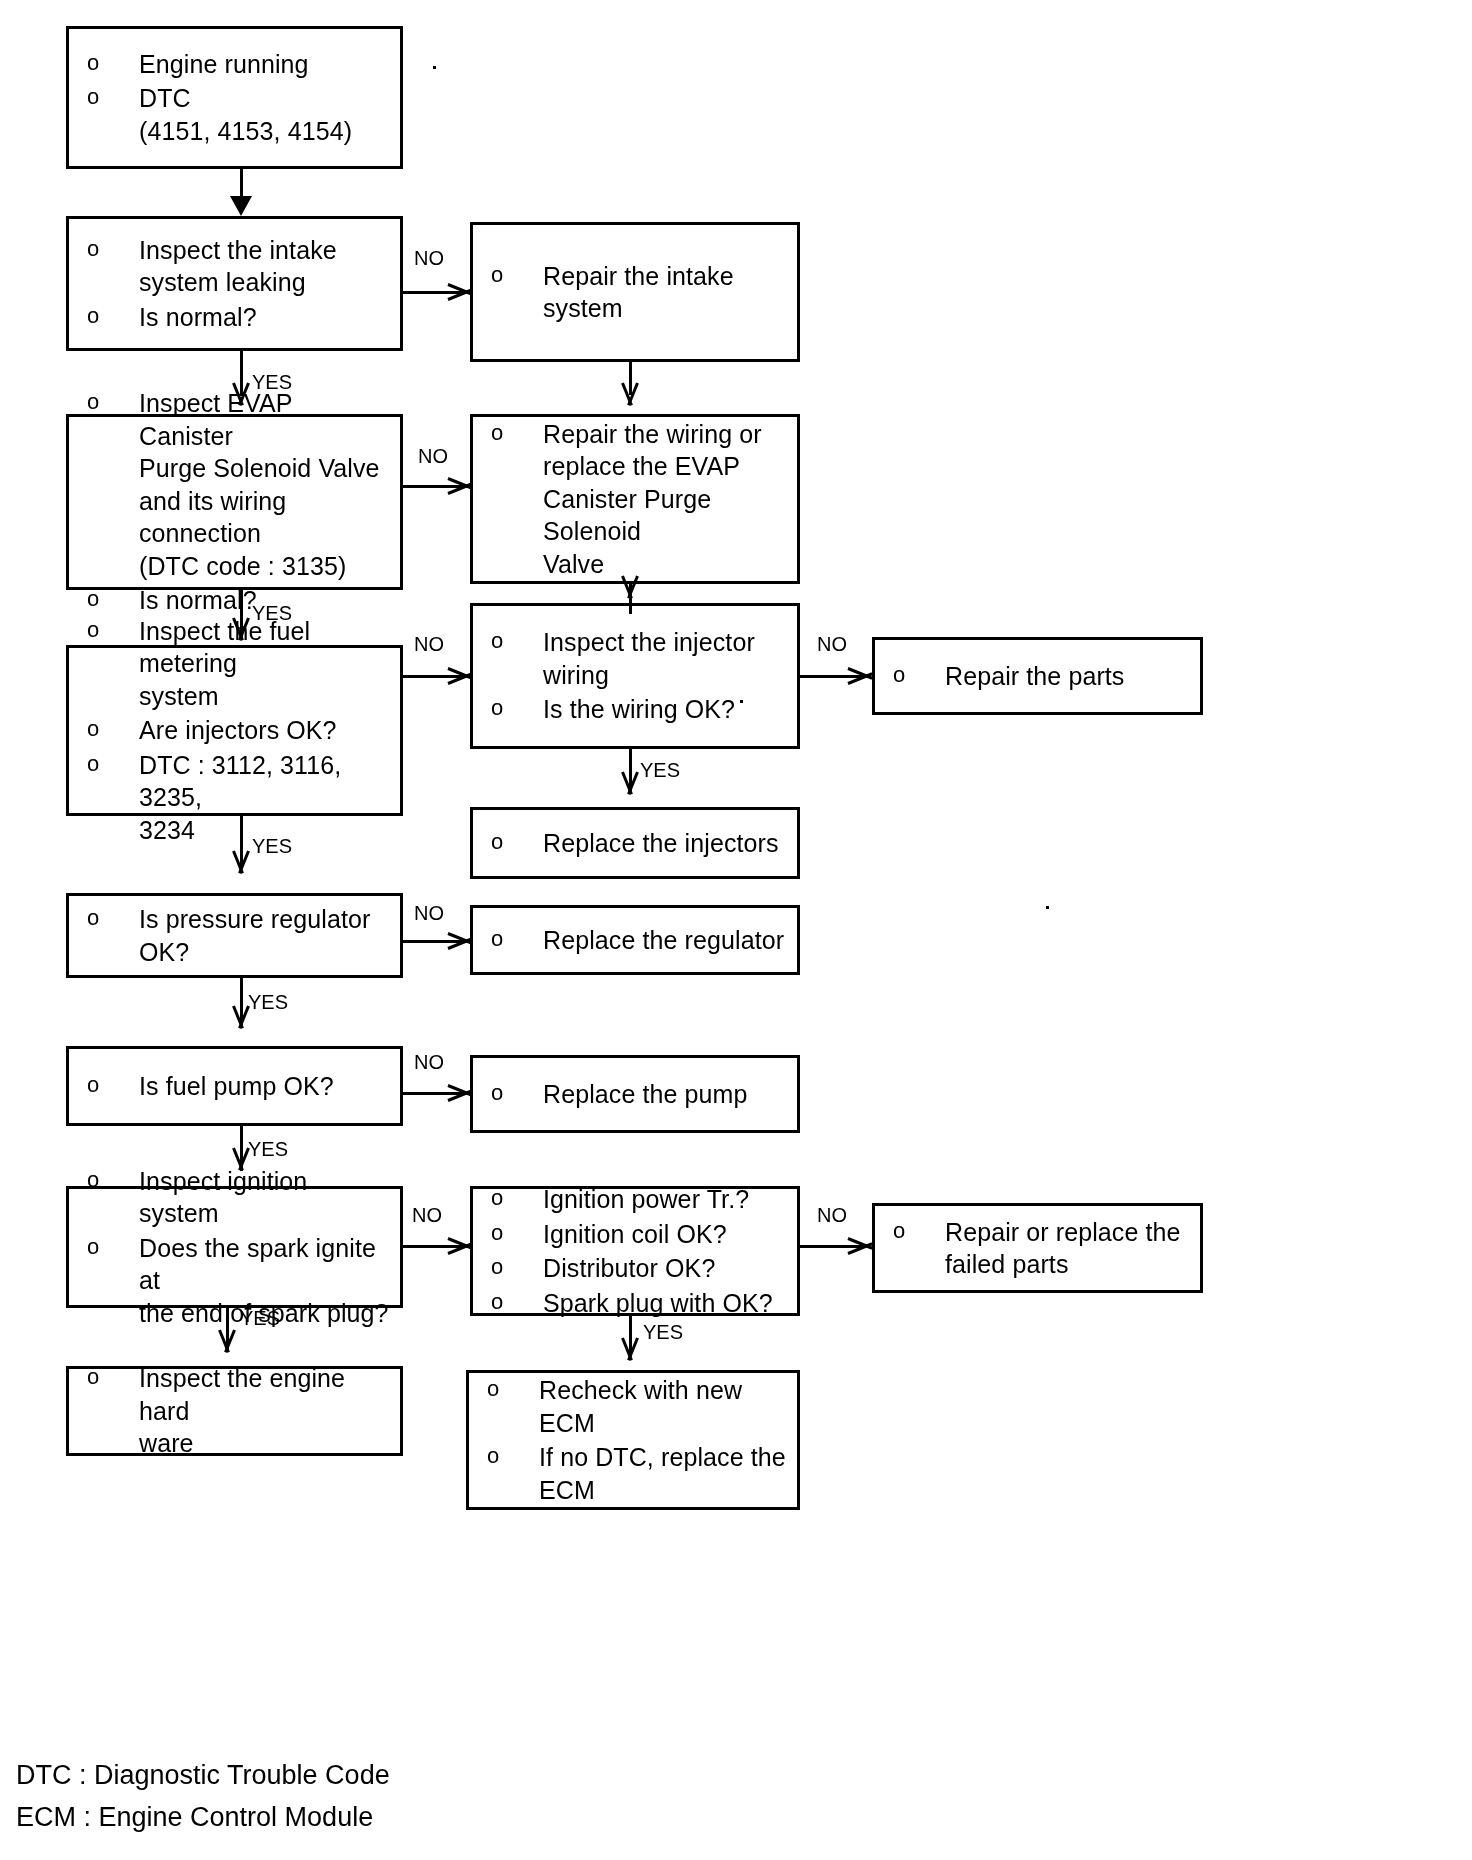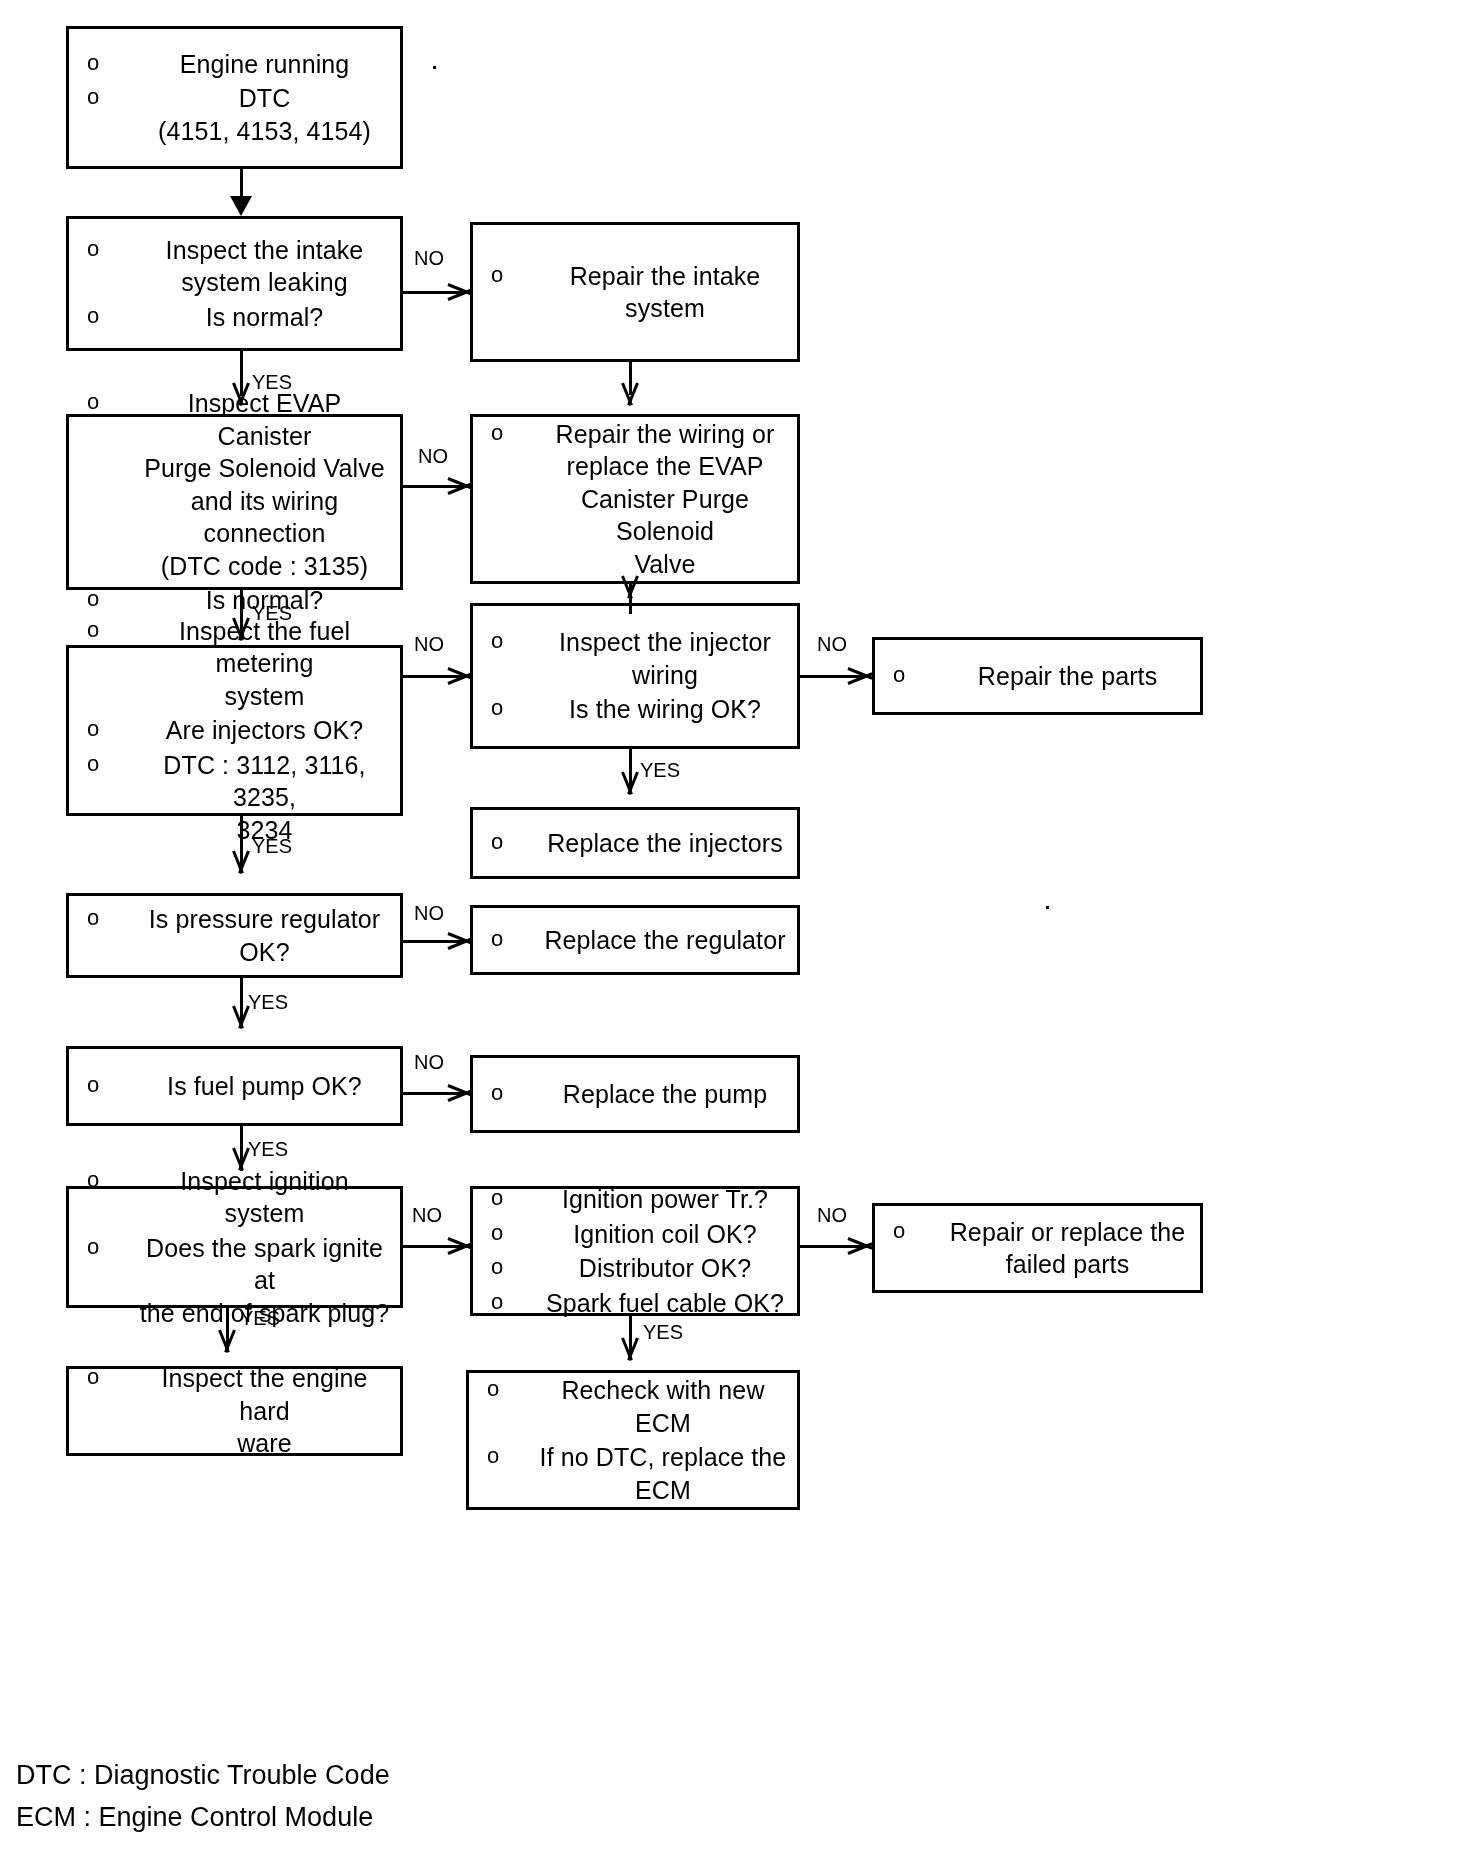--- a/index.html
+++ b/index.html
@@ -41,21 +41,20 @@
     flex: 0 0 auto;
     width: 52px;
     font-size: 22px;
     line-height: 1.38;
     text-align: left;
     padding-left: 8px;
   }
   .box .txt {
     flex: 1 1 auto;
     white-space: pre-line;
-    text-align: center;
   }
   .box .item + .item { margin-top: 2px; }
 
   
   .vline {
     position: absolute;
     width: 3px;
     background: #000;
   }
   .hline {
@@ -277,21 +276,21 @@
     <div class="item">
       <span class="bullet">o</span>
       <span class="txt">Ignition coil OK?</span>
     </div>
     <div class="item">
       <span class="bullet">o</span>
       <span class="txt">Distributor OK?</span>
     </div>
     <div class="item">
       <span class="bullet">o</span>
-      <span class="txt">Spark fuel cable OK?</span>
+      <span class="txt">Spark plug with OK?</span>
     </div>
   </div>
 
   <div class="box" style="left:872px; top:1203px; width:331px; height:90px;">
     <div class="item">
       <span class="bullet">o</span>
       <span class="txt">Repair or replace the
 failed parts</span>
     </div>
   </div>

